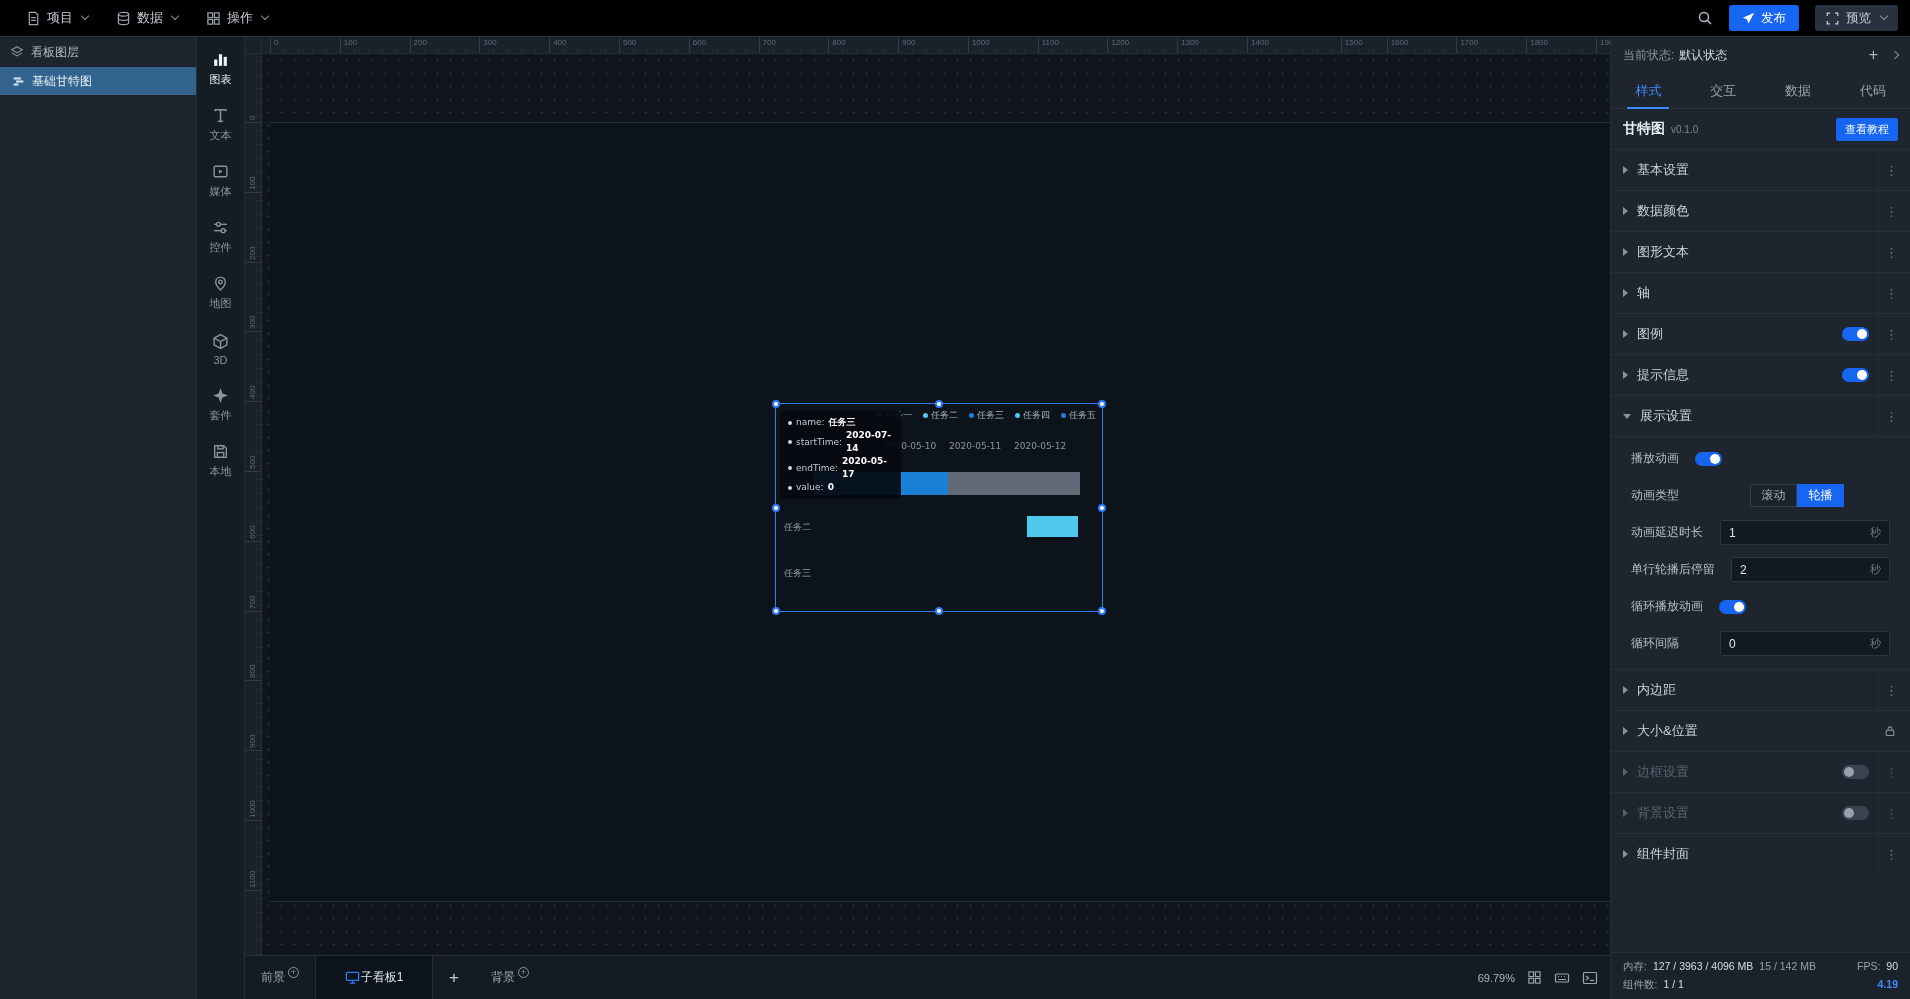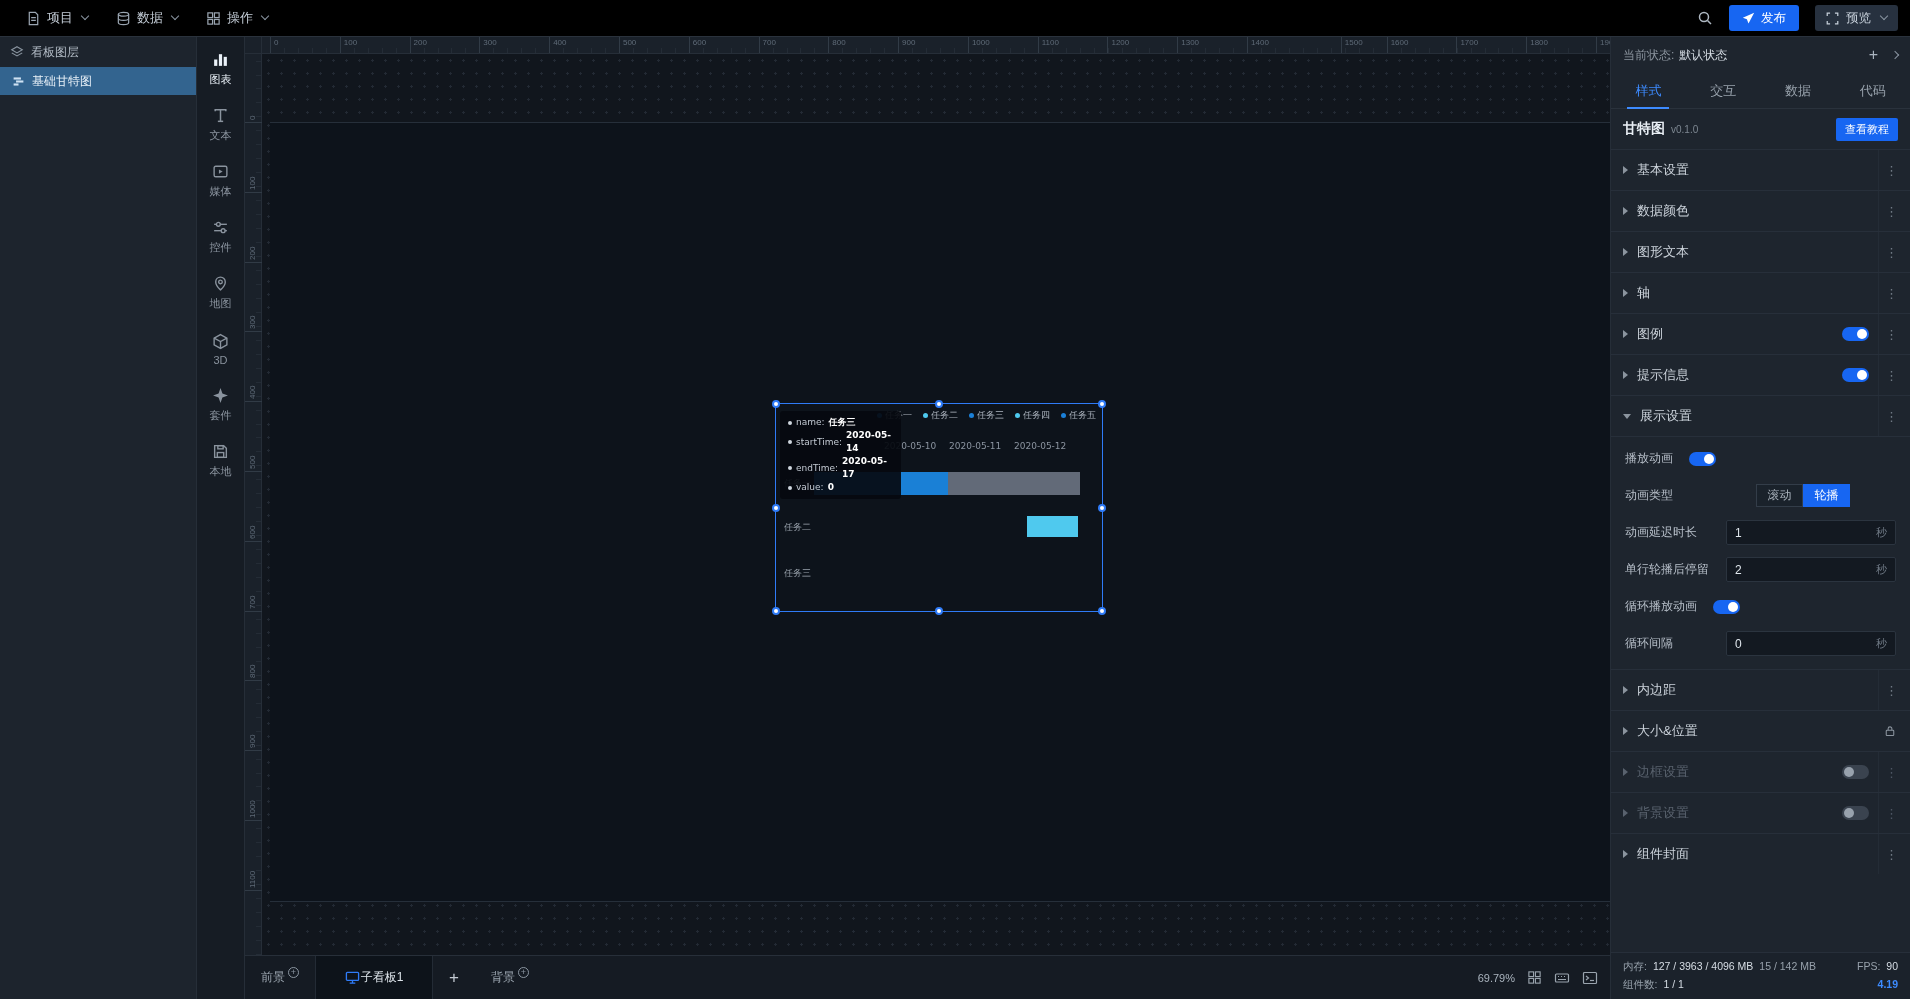--- a/index.html
+++ b/index.html
@@ -134,21 +134,21 @@
   .dots{color:#6f7984;font-size:13px;padding:0 6px;border-left:1px solid #242c36;height:100%;
     display:flex;align-items:center;cursor:pointer}
   .sec.disabled .dots{color:#4d5663}
   .lock-wrap{padding:0 8px;color:#8b949e;display:flex;align-items:center}
   .toggle{width:27px;height:14px;border-radius:7px;background:#1766f2;position:relative;cursor:pointer;
     flex:0 0 27px;display:inline-block}
   .toggle i{position:absolute;top:2px;width:10px;height:10px;border-radius:50%;background:#fff;right:2px}
   .toggle.off{background:#3a434f}
   .toggle.off i{left:2px;right:auto;background:#98a2ad}
   .ctl-rows{border-top:1px solid #272f3a;padding:3px 0 7px}
-  .ctl-row{height:37px;display:flex;align-items:center;padding:0 14px;gap:16px}
+  .ctl-row{height:37px;display:flex;align-items:center;padding:0 20px;gap:16px}
   .ctl-label{font-size:12px;color:#b7bfc9;white-space:nowrap}
   .seg{margin-left:auto;margin-right:46px;display:flex}
   .seg-btn{height:23px;min-width:47px;font-size:12px;border:1px solid #333d49;background:#1a222b;
     color:#aab3bd;cursor:pointer;font-family:inherit}
   .seg-btn.active{background:#1766f2;border-color:#1766f2;color:#fff}
   .inp{margin-left:auto;width:170px;height:25px;background:#131921;border:1px solid #2b343f;border-radius:2px;
     display:flex;align-items:center;justify-content:space-between;padding:0 8px;cursor:text}
   .inp-val{font-size:12px;color:#dfe6ec}
   .inp-unit{font-size:11px;color:#707a86}
   .insp-status{margin-top:auto;border-top:1px solid #272f3a;padding:4px 12px 6px;font-size:10.5px;
@@ -394,21 +394,21 @@
                 </div>
               <div class="g-tooltip">
                 <div class="tt-row">
                   <i class="tt-dot"></i>
                   <span class="tt-label">name:</span>
                   <span class="tt-value">任务三</span>
                 </div>
                 <div class="tt-row">
                   <i class="tt-dot"></i>
                   <span class="tt-label">startTime:</span>
-                  <span class="tt-value">2020-05-14</span>
+                  <span class="tt-value">2020-07-14</span>
                 </div>
                 <div class="tt-row">
                   <i class="tt-dot"></i>
                   <span class="tt-label">endTime:</span>
                   <span class="tt-value">2020-05-17</span>
                 </div>
                 <div class="tt-row">
                   <i class="tt-dot"></i>
                   <span class="tt-label">value:</span>
                   <span class="tt-value">0</span>

